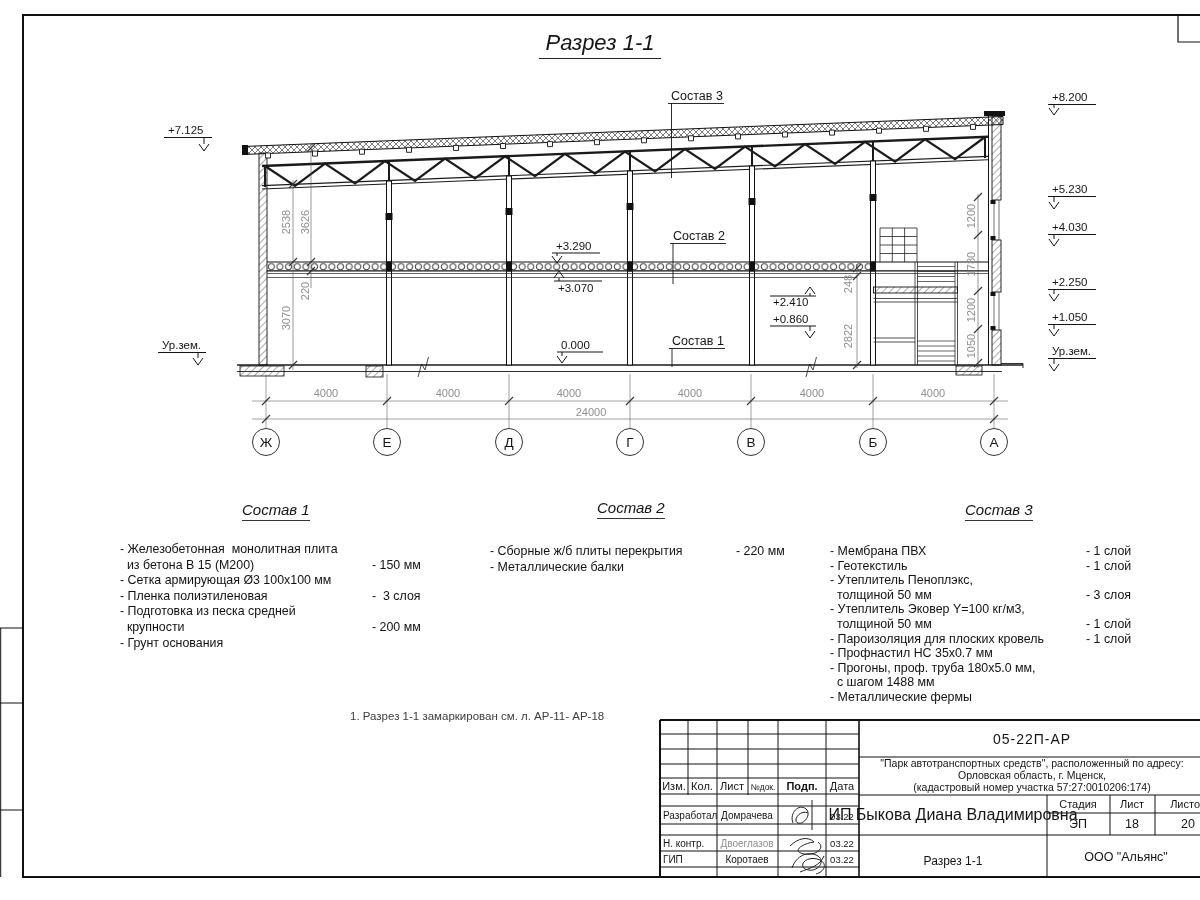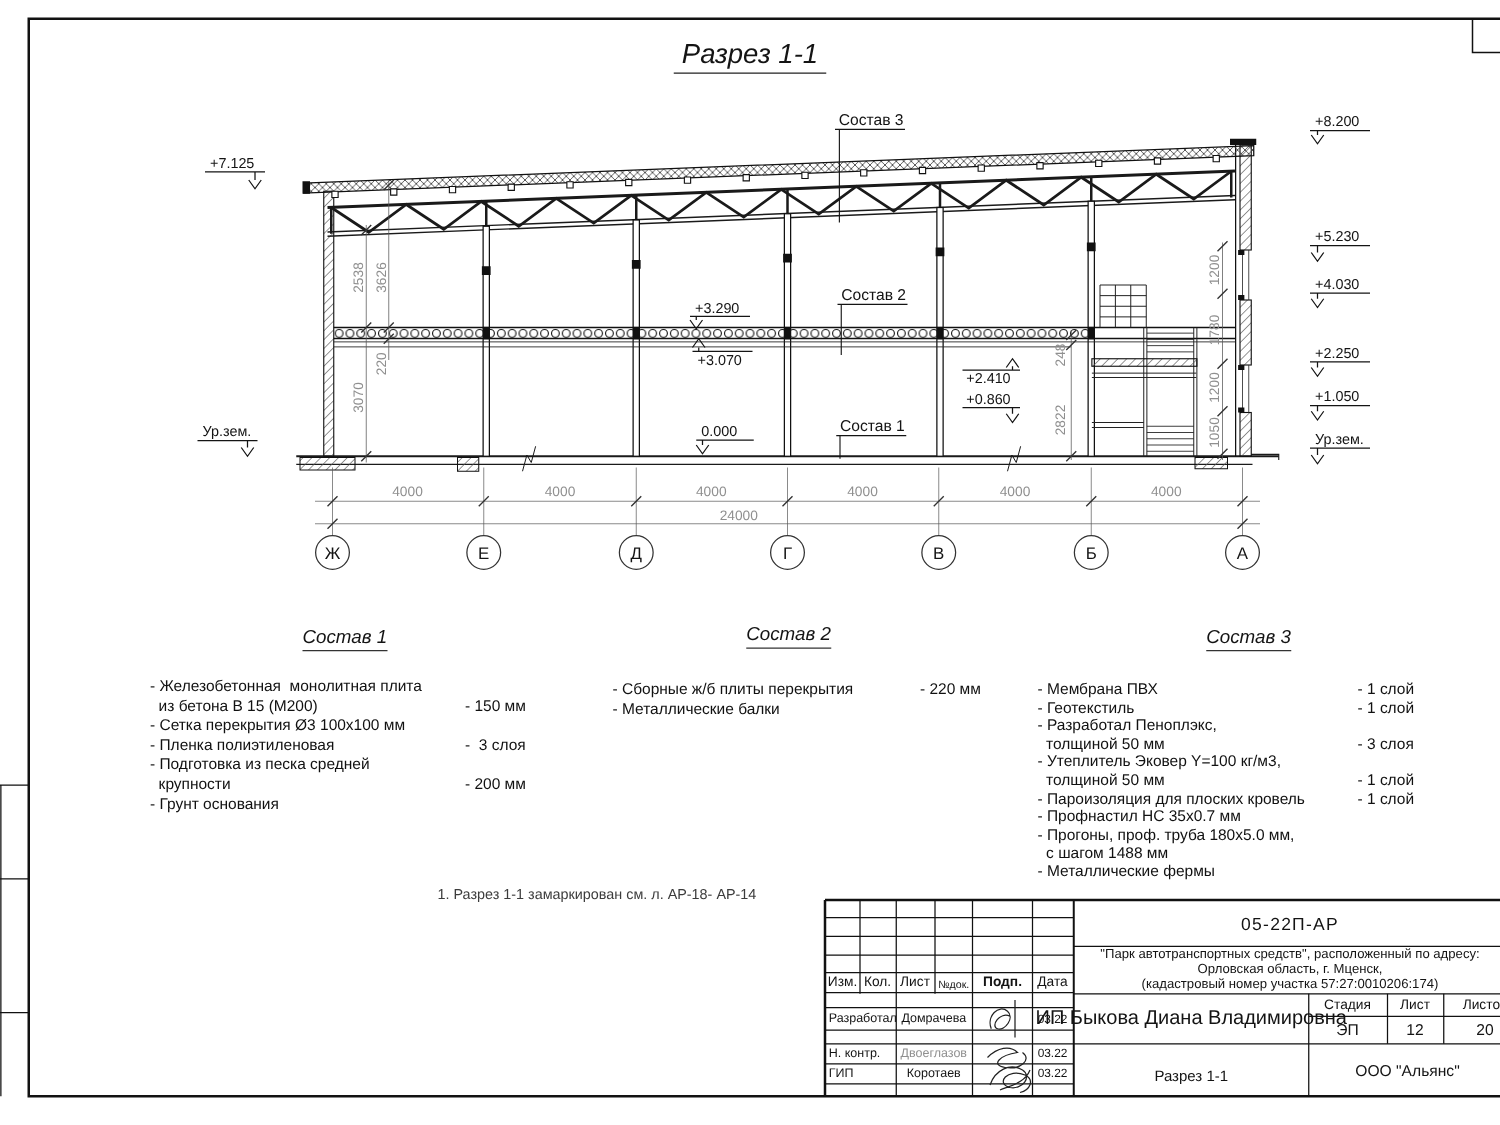--- a/index.html
+++ b/index.html
@@ -241,21 +241,21 @@
   <div>
         <div class="crow">
       <span class="cl">- Железобетонная  монолитная плита</span>
       <span class="cr"></span>
     </div>
         <div class="crow">
       <span class="cl">  из бетона В 15 (М200)</span>
       <span class="cr">- 150 мм</span>
     </div>
         <div class="crow">
-      <span class="cl">- Сетка перекрытия Ø3 100х100 мм</span>
+      <span class="cl">- Сетка армирующая Ø3 100х100 мм</span>
       <span class="cr"></span>
     </div>
         <div class="crow">
       <span class="cl">- Пленка полиэтиленовая</span>
       <span class="cr">-  3 слоя</span>
     </div>
         <div class="crow">
       <span class="cl">- Подготовка из песка средней</span>
       <span class="cr"></span>
     </div>
@@ -289,21 +289,21 @@
   <div>
         <div class="crow">
       <span class="cl">- Мембрана ПВХ</span>
       <span class="cr">- 1 слой</span>
     </div>
         <div class="crow">
       <span class="cl">- Геотекстиль</span>
       <span class="cr">- 1 слой</span>
     </div>
         <div class="crow">
-      <span class="cl">- Разработал Пеноплэкс,</span>
+      <span class="cl">- Утеплитель Пеноплэкс,</span>
       <span class="cr"></span>
     </div>
         <div class="crow">
       <span class="cl">  толщиной 50 мм</span>
       <span class="cr">- 3 слоя</span>
     </div>
         <div class="crow">
       <span class="cl">- Утеплитель Эковер Y=100 кг/м3,</span>
       <span class="cr"></span>
     </div>
@@ -327,21 +327,21 @@
       <span class="cl">  с шагом 1488 мм</span>
       <span class="cr"></span>
     </div>
         <div class="crow">
       <span class="cl">- Металлические фермы</span>
       <span class="cr"></span>
     </div>
       </div>
 </div>
 
-<div class="note" style="left:350px;top:710px;">1. Разрез 1-1 замаркирован см. л. АР-18- АР-14</div>
+<div class="note" style="left:350px;top:710px;">1. Разрез 1-1 замаркирован см. л. АР-11- АР-18</div>
 
 <div class="tc tb-h" style="left:674px;top:786px;">Изм.</div>
 <div class="tc tb-h" style="left:702px;top:786px;">Кол.</div>
 <div class="tc tb-h" style="left:732px;top:786px;">Лист</div>
 <div class="tc" style="left:763px;top:787px;font-size:8.5px;">№док.</div>
 <div class="tc tb-h" style="left:802px;top:786px;font-weight:bold;">Подп.</div>
 <div class="tc tb-h" style="left:842px;top:786px;">Дата</div>
 
 <div class="tl tb-s" style="left:663px;top:815px;">Разработал</div>
 <div class="tc tb-s" style="left:747px;top:815px;">Домрачева</div>
@@ -359,19 +359,19 @@
 <div class="tc tb-proj" style="left:1032px;top:763px;">"Парк автотранспортных средств",  расположенный по адресу:</div>
 <div class="tc tb-proj" style="left:1032px;top:775px;">Орловская область, г. Мценск,</div>
 <div class="tc tb-proj" style="left:1032px;top:787px;">(кадастровый номер участка 57:27:0010206:174)</div>
 
 <div class="tc tb-name" style="left:953px;top:815px;">ИП Быкова Диана Владимировна</div>
 
 <div class="tc tb-h" style="left:1078px;top:804px;">Стадия</div>
 <div class="tc tb-h" style="left:1132px;top:804px;">Лист</div>
 <div class="tc tb-h" style="left:1188px;top:804px;">Листов</div>
 <div class="tc tb-big" style="left:1078px;top:824px;">ЭП</div>
-<div class="tc tb-big" style="left:1132px;top:824px;">12</div>
+<div class="tc tb-big" style="left:1132px;top:824px;">18</div>
 <div class="tc tb-big" style="left:1188px;top:824px;">20</div>
 
 <div class="tc" style="left:953px;top:861px;font-size:12px;">Разрез 1-1</div>
 <div class="tc tb-big" style="left:1126px;top:857px;">ООО "Альянс"</div>
 
 </div>
 
 </body></html>

